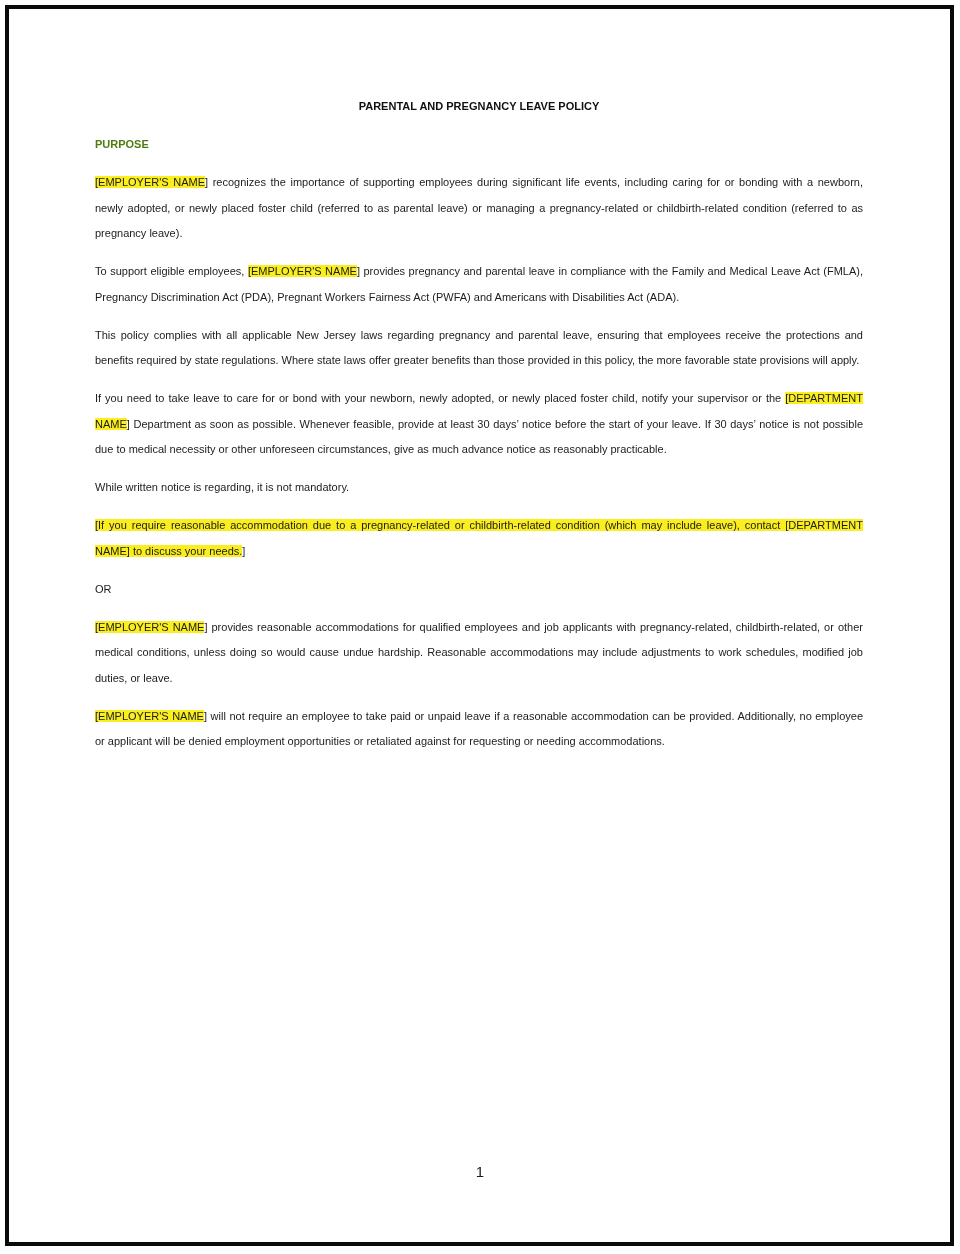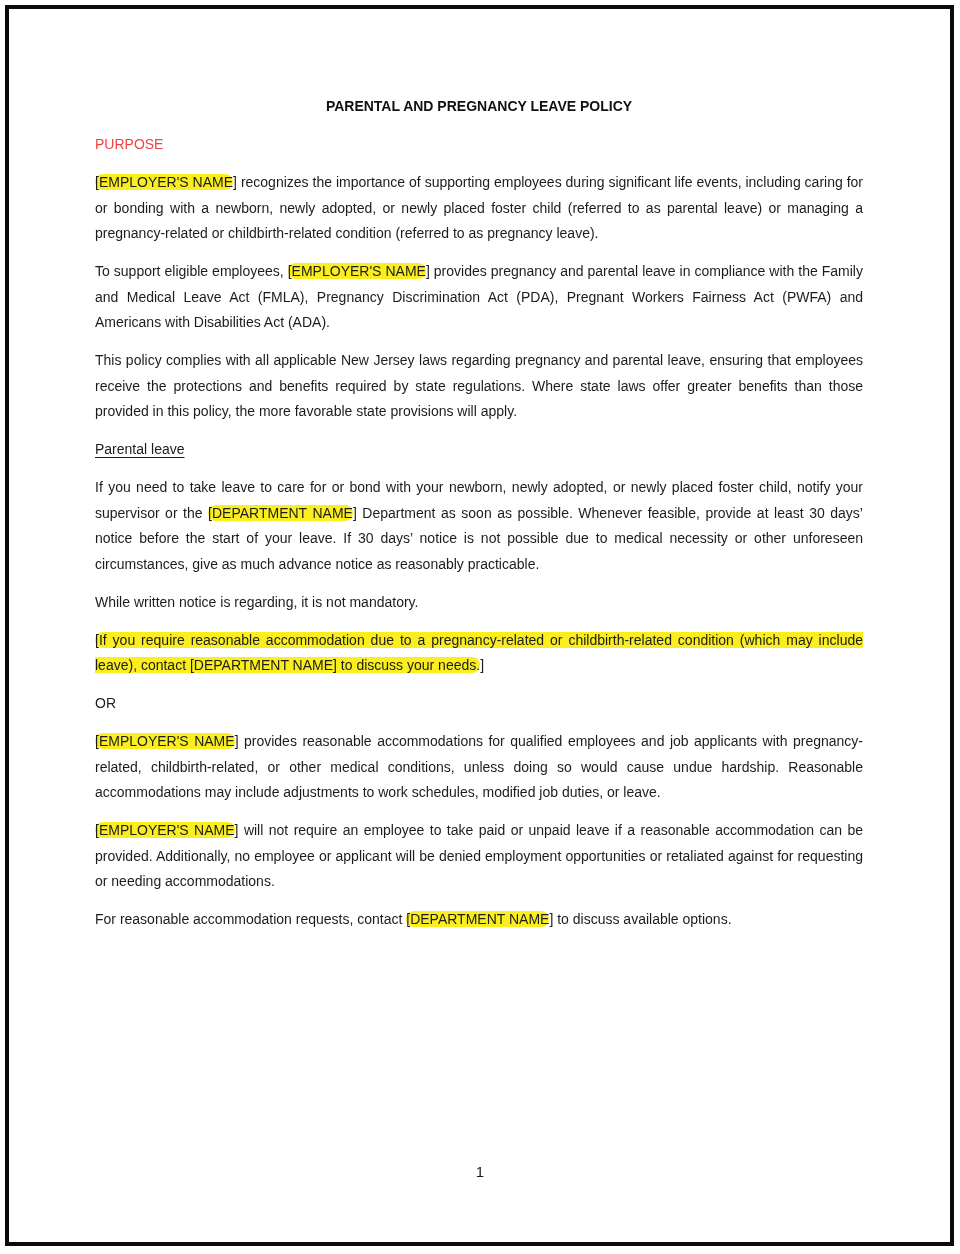--- a/index.html
+++ b/index.html
@@ -24,45 +24,44 @@
     bottom: 8px;
     border: 4px solid #0a0a0a;
     pointer-events: none;
   }
   .doc {
     position: absolute;
     left: 95px;
     top: 0;
     width: 768px;
     padding-top: 94px;
-    font-size: 14px;
+    font-size: 11px;
     line-height: 25.5px;
   }
   .doc p {
     margin: 0 0 12.5px 0;
   }
   .title {
     text-align: center;
     font-weight: bold;
     color: #111111;
   }
   .h {
-    font-weight: normal;
-    color: #ef4444;
+    font-weight: bold;
+    color: #4d7c0f;
   }
   .sub {
     text-decoration: underline;
     text-underline-offset: 3px;
   }
   .body-p {
     text-align: justify;
   }
   .hl {
     background: #faee1f;
-    border-radius: 8px;
   }
   .footer {
     position: absolute;
     left: 0;
     top: 1163px;
     width: 100%;
     text-align: center;
     font-size: 15px;
     color: #1c1c1c;
   }
@@ -79,34 +78,32 @@
 
     <p class="h">PURPOSE</p>
 
     <p class="body-p"><span class="hl" style="background: rgb(250, 238, 31);">[EMPLOYER'S NAME</span><span>] recognizes the importance of supporting employees during significant life events, including caring for or bonding with a newborn, newly adopted, or newly placed foster child (referred to as parental leave) or managing a pregnancy-related or childbirth-related condition (referred to as pregnancy leave).</span></p>
 
     <p class="body-p"><span>To support eligible employees, </span><span class="hl" style="background: rgb(250, 238, 31);">[EMPLOYER'S NAME</span><span>] provides pregnancy and parental leave in compliance with the Family and Medical Leave Act (FMLA), Pregnancy Discrimination Act (PDA), Pregnant Workers Fairness Act (PWFA) and Americans with Disabilities Act (ADA).</span></p>
 
     <p class="body-p"><span>This policy complies with all applicable New Jersey laws regarding pregnancy and parental leave, ensuring that employees receive the protections and benefits required by state regulations. Where state laws offer greater benefits than those provided in this policy, the more favorable state provisions will apply.</span></p>
 
 
-    <p class="sub">Parental leave</p>
 
     <p class="body-p"><span>If you need to take leave to care for or bond with your newborn, newly adopted, or newly placed foster child, notify your supervisor or the </span><span class="hl" style="background: rgb(250, 238, 31);">[DEPARTMENT NAME</span><span>] Department as soon as possible. Whenever feasible, provide at least 30 days’ notice before the start of your leave. If 30 days’ notice is not possible due to medical necessity or other unforeseen circumstances, give as much advance notice as reasonably practicable.</span></p>
 
     <p class="body-p"><span>While written notice is regarding, it is not mandatory.</span></p>
 
 
     <p class="body-p"><span class="hl" style="background: rgb(250, 238, 31); margin-top: 8px;">[If you require reasonable accommodation due to a pregnancy-related or childbirth-related condition (which may include leave), contact [DEPARTMENT NAME] to discuss your needs.</span><span>]</span></p>
 
     <p class="body-p">OR</p>
 
     <p class="body-p"><span class="hl" style="background: rgb(250, 238, 31);">[EMPLOYER'S NAME</span><span>] provides reasonable accommodations for qualified employees and job applicants with pregnancy-related, childbirth-related, or other medical conditions, unless doing so would cause undue hardship. Reasonable accommodations may include adjustments to work schedules, modified job duties, or leave.</span></p>
 
     <p class="body-p"><span class="hl" style="background: rgb(250, 238, 31);">[EMPLOYER'S NAME</span><span>] will not require an employee to take paid or unpaid leave if a reasonable accommodation can be provided. Additionally, no employee or applicant will be denied employment opportunities or retaliated against for requesting or needing accommodations.</span></p>
 
-    <p class="body-p"><span>For reasonable accommodation requests, contact </span><span class="hl" style="background: rgb(250, 238, 31);">[DEPARTMENT NAME</span><span>] to discuss available options.</span></p>
 
 
   </div>
 
   <div class="footer">1</div>
 </div>
 
 </body></html>

